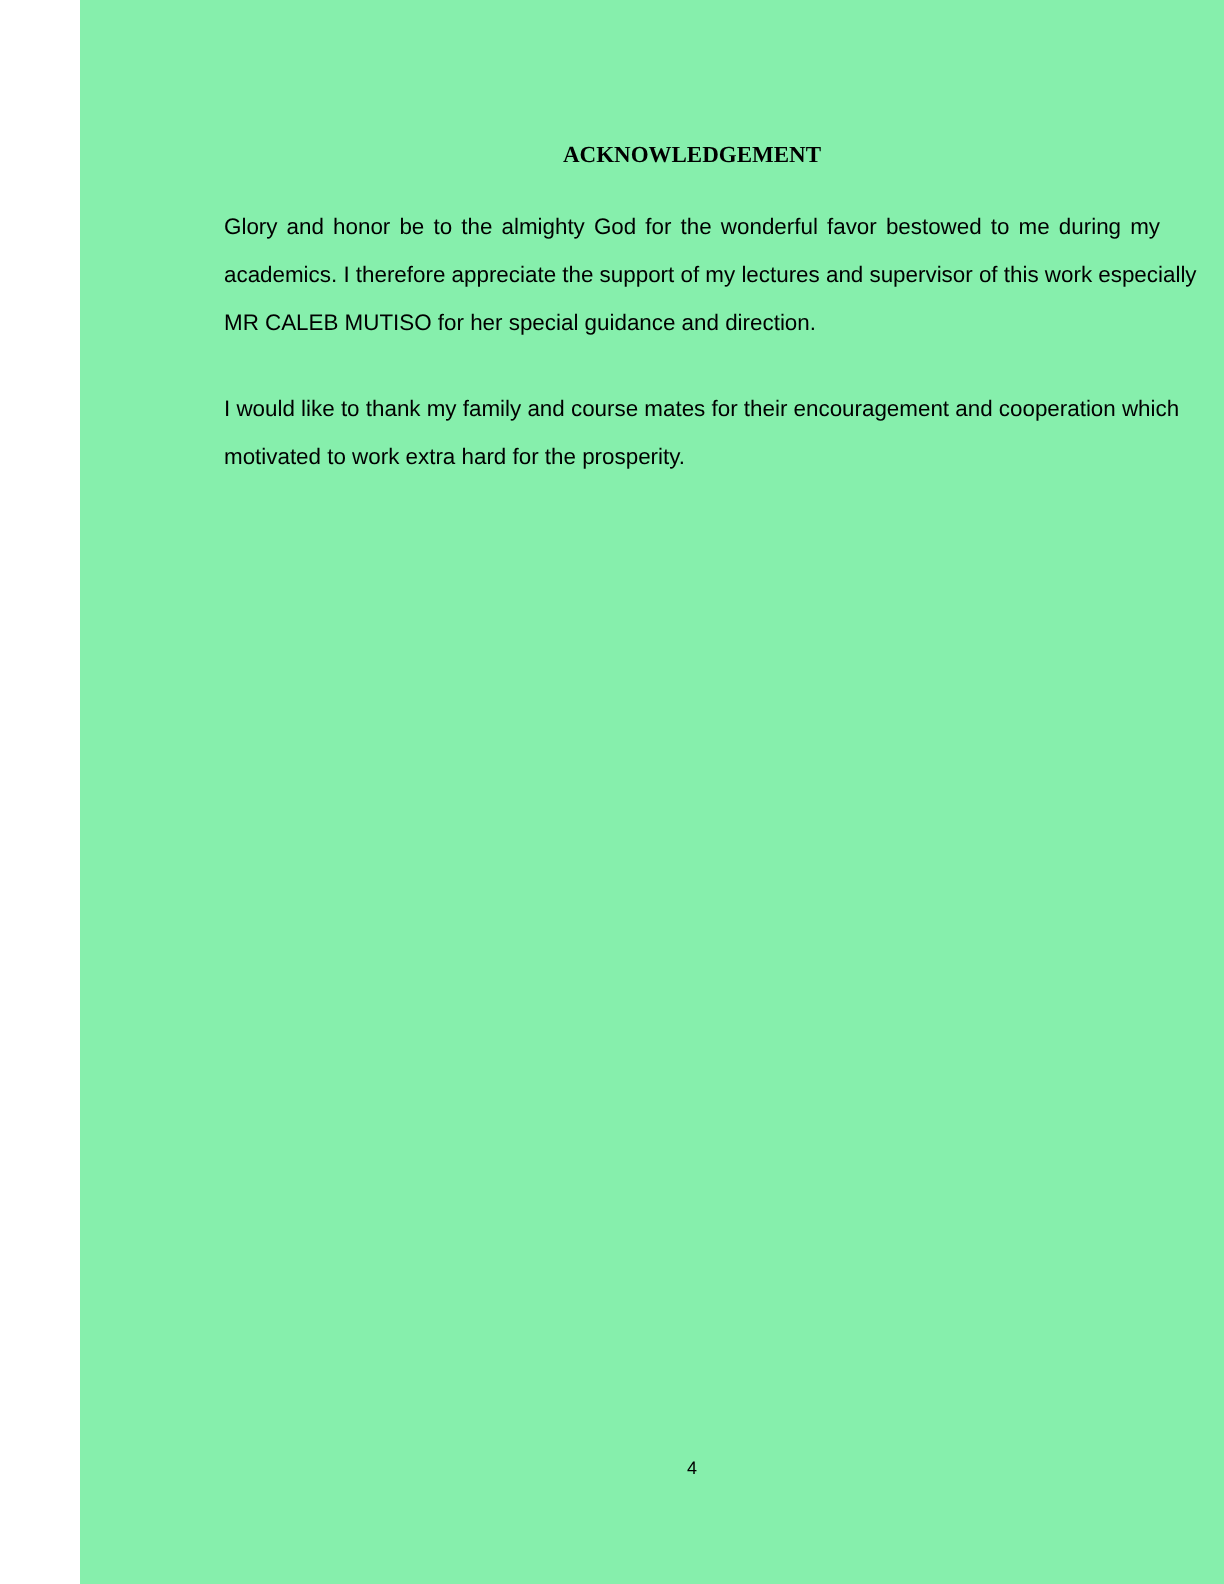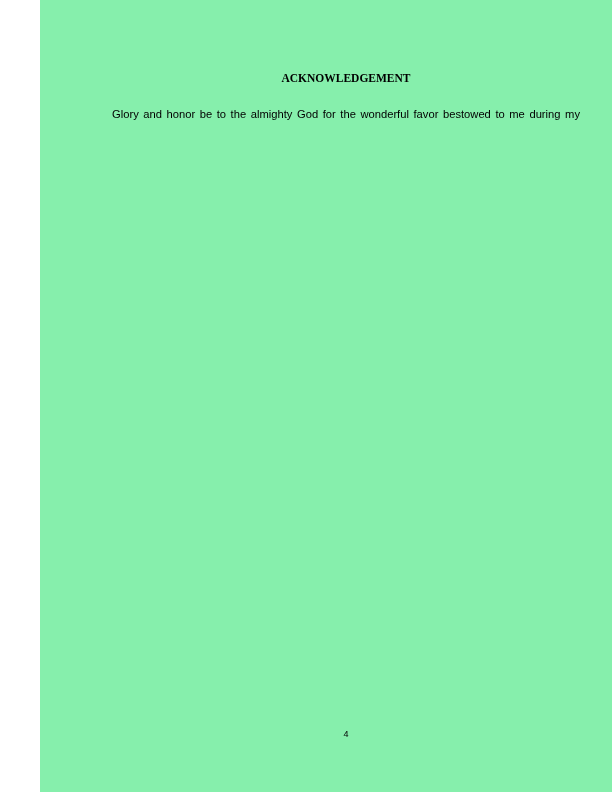--- a/index.html
+++ b/index.html
@@ -24,17 +24,23 @@
   }
 </style>
 </head>
 <body>
 
 <div class="page">
   <div class="heading">ACKNOWLEDGEMENT</div>
 
   <p class="para p1">
     <span class="line">Glory and honor be to the almighty God for the wonderful favor bestowed to me during my</span>
+    <span class="line">academics. I therefore appreciate the support of my lectures and supervisor of this work especially</span>
+    <span class="line last">MR CALEB MUTISO for her special guidance and direction.</span>
   </p>
 
+  <p class="para p2">
+    <span class="line">I would like to thank my family and course mates for their encouragement and cooperation which</span>
+    <span class="line last">motivated to work extra hard for the prosperity.</span>
+  </p>
 
   <div class="pagenum">4</div>
 </div>
 
 </body></html>

